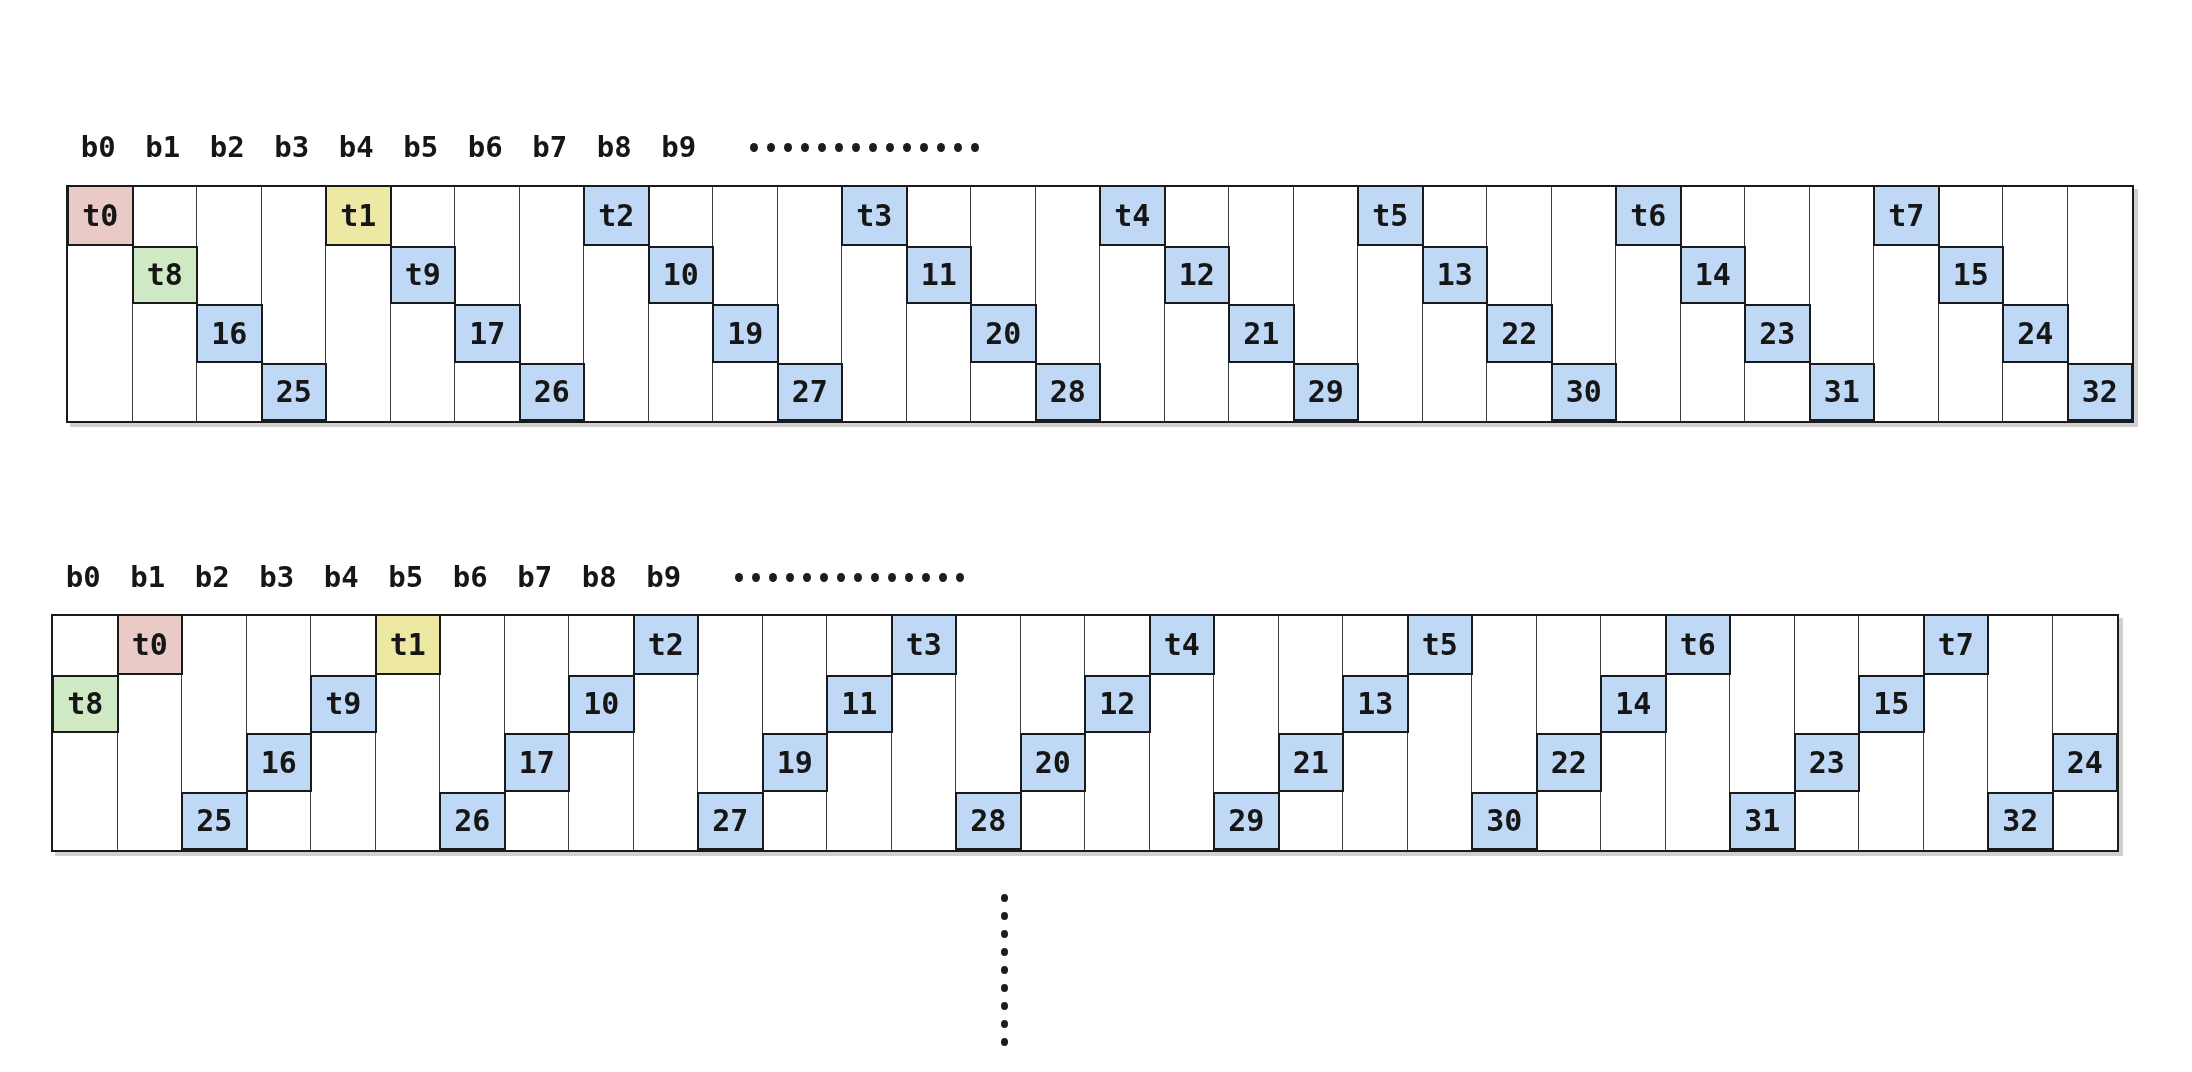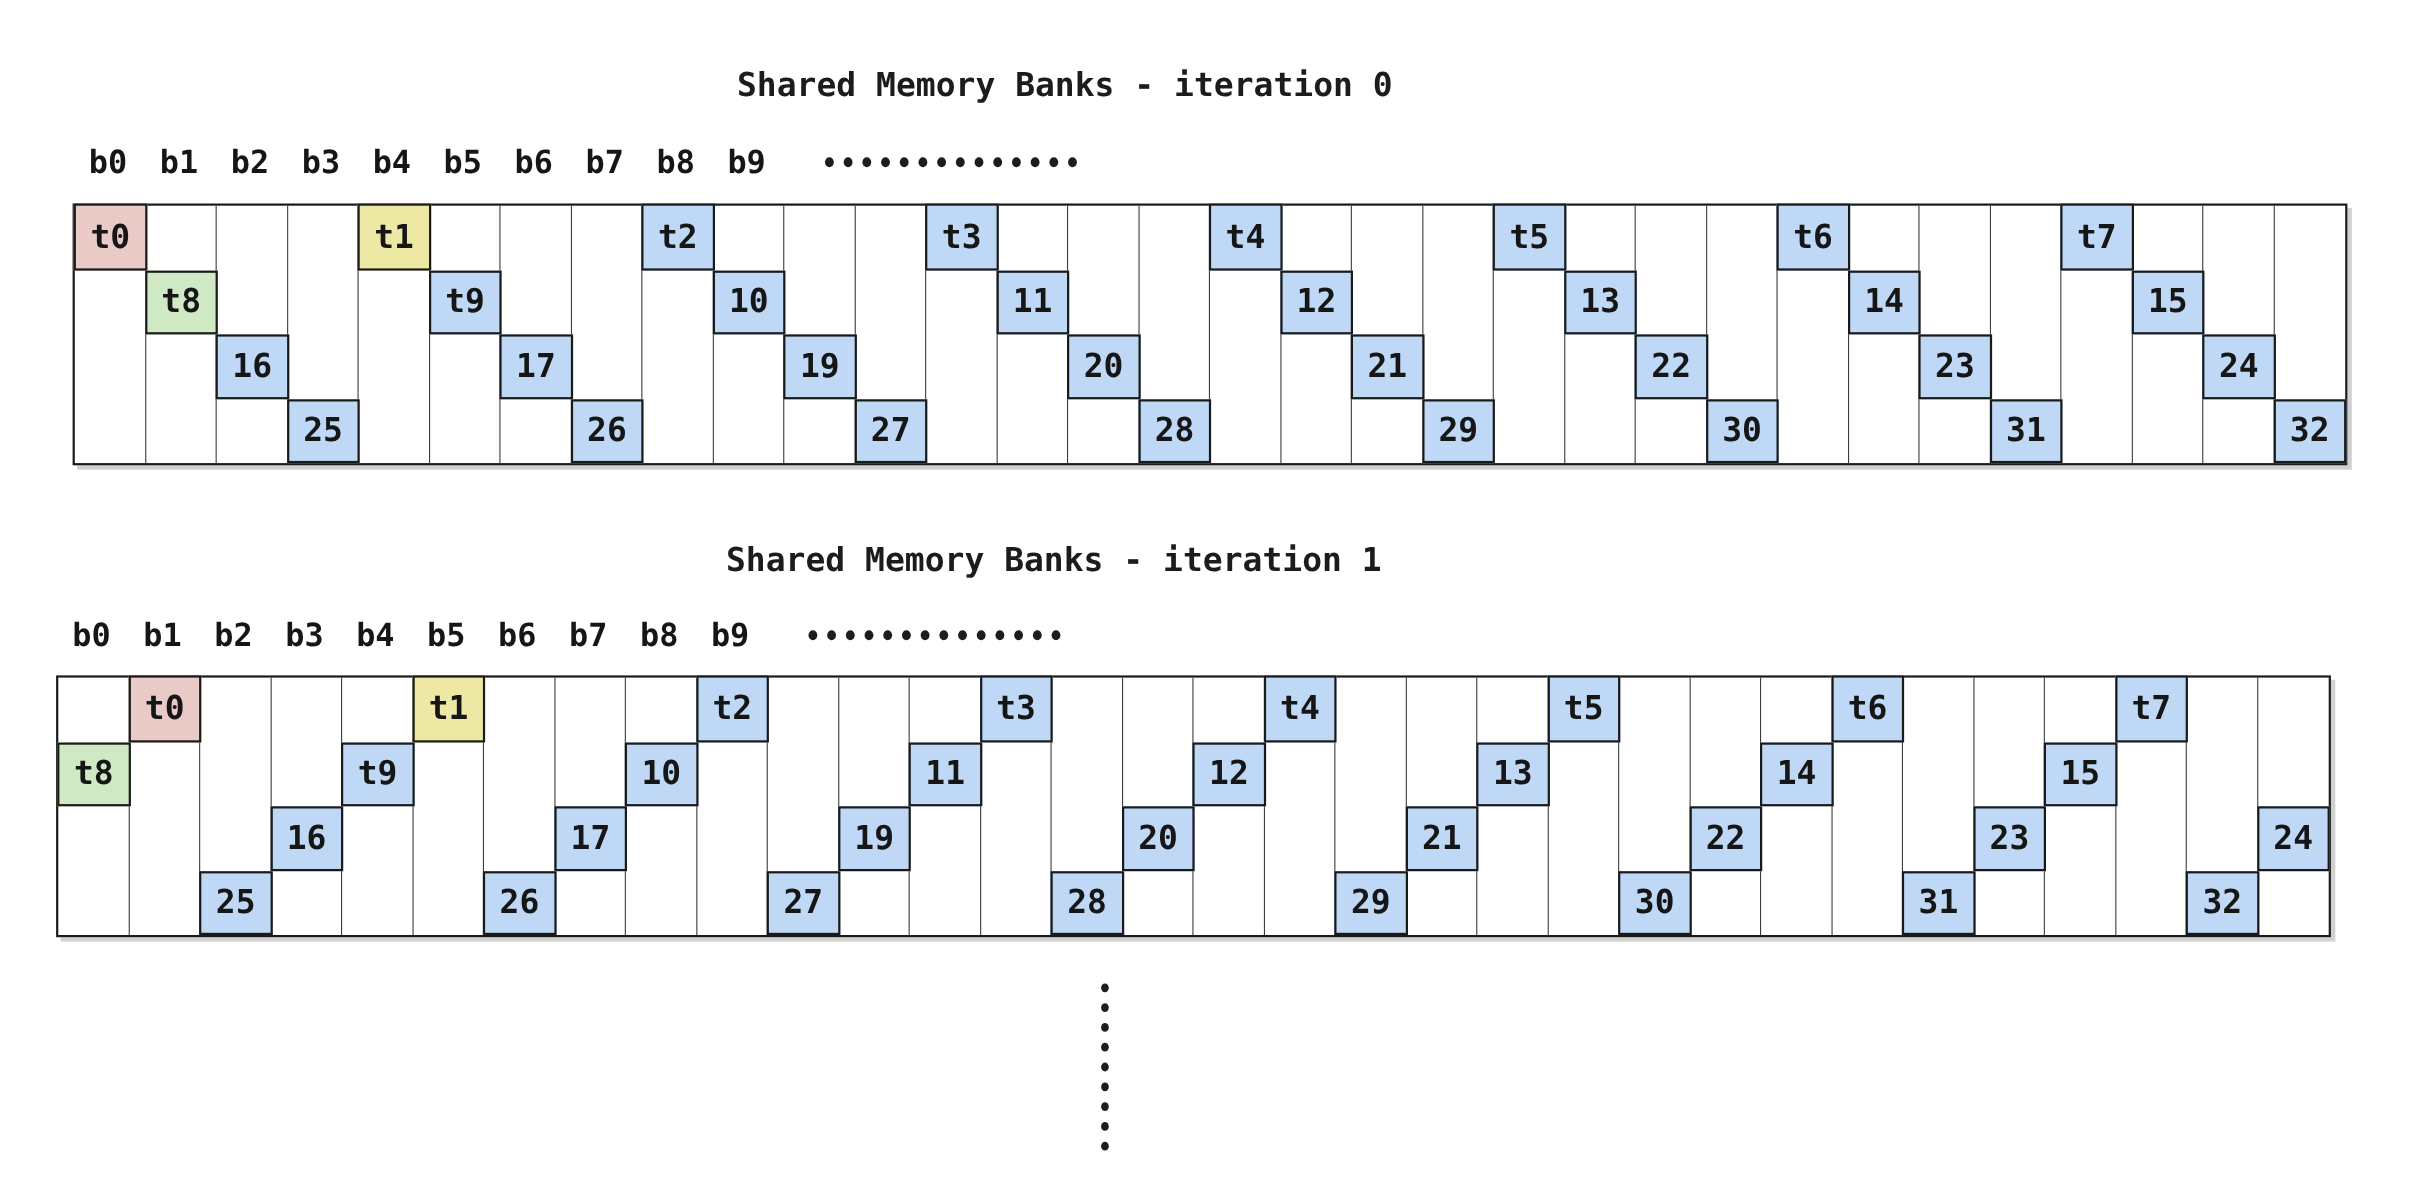--- a/index.html
+++ b/index.html
@@ -35,21 +35,20 @@
   }
   .v-ellipsis{
     position:absolute;display:flex;flex-direction:column;gap:10px;align-items:center;
   }
   .v-ellipsis .vdot{width:7px;height:8px;border-radius:50%;background:#1d1d1d;}
 </style>
 </head>
 <body>
 
 <div class="canvas">
-  <div class="iter-title" id="title-0" style="left:968px;top:60px;">Shared Memory Banks - iteration 0</div>
   <div id="labels-0">
       <div class="bank-label" style="left: 98.25px; top: 130px;">b0</div>
       <div class="bank-label" style="left: 162.75px; top: 130px;">b1</div>
       <div class="bank-label" style="left: 227.25px; top: 130px;">b2</div>
       <div class="bank-label" style="left: 291.75px; top: 130px;">b3</div>
       <div class="bank-label" style="left: 356.25px; top: 130px;">b4</div>
       <div class="bank-label" style="left: 420.75px; top: 130px;">b5</div>
       <div class="bank-label" style="left: 485.25px; top: 130px;">b6</div>
       <div class="bank-label" style="left: 549.75px; top: 130px;">b7</div>
       <div class="bank-label" style="left: 614.25px; top: 130px;">b8</div>
@@ -131,21 +130,20 @@
       <div class="memory-cell" style="left: 1547px; top: -2px; width: 66.5px; height: 60.5px; background: rgb(190, 216, 245);">t6</div>
       <div class="memory-cell" style="left: 1611.5px; top: 58.5px; width: 66.5px; height: 58.5px; background: rgb(190, 216, 245);">14</div>
       <div class="memory-cell" style="left: 1676px; top: 117px; width: 66.5px; height: 58.5px; background: rgb(190, 216, 245);">23</div>
       <div class="memory-cell" style="left: 1740.5px; top: 175.5px; width: 66.5px; height: 58.5px; background: rgb(190, 216, 245);">31</div>
       <div class="memory-cell" style="left: 1805px; top: -2px; width: 66.5px; height: 60.5px; background: rgb(190, 216, 245);">t7</div>
       <div class="memory-cell" style="left: 1869.5px; top: 58.5px; width: 66.5px; height: 58.5px; background: rgb(190, 216, 245);">15</div>
       <div class="memory-cell" style="left: 1934px; top: 117px; width: 66.5px; height: 58.5px; background: rgb(190, 216, 245);">24</div>
       <div class="memory-cell" style="left: 1998.5px; top: 175.5px; width: 66.5px; height: 58.5px; background: rgb(190, 216, 245);">32</div>
     </div>
 
-  <div class="iter-title" id="title-1" style="left:958px;top:492px;">Shared Memory Banks - iteration 1</div>
   <div id="labels-1">
       <div class="bank-label" style="left: 83.25px; top: 560px;">b0</div>
       <div class="bank-label" style="left: 147.75px; top: 560px;">b1</div>
       <div class="bank-label" style="left: 212.25px; top: 560px;">b2</div>
       <div class="bank-label" style="left: 276.75px; top: 560px;">b3</div>
       <div class="bank-label" style="left: 341.25px; top: 560px;">b4</div>
       <div class="bank-label" style="left: 405.75px; top: 560px;">b5</div>
       <div class="bank-label" style="left: 470.25px; top: 560px;">b6</div>
       <div class="bank-label" style="left: 534.75px; top: 560px;">b7</div>
       <div class="bank-label" style="left: 599.25px; top: 560px;">b8</div>

